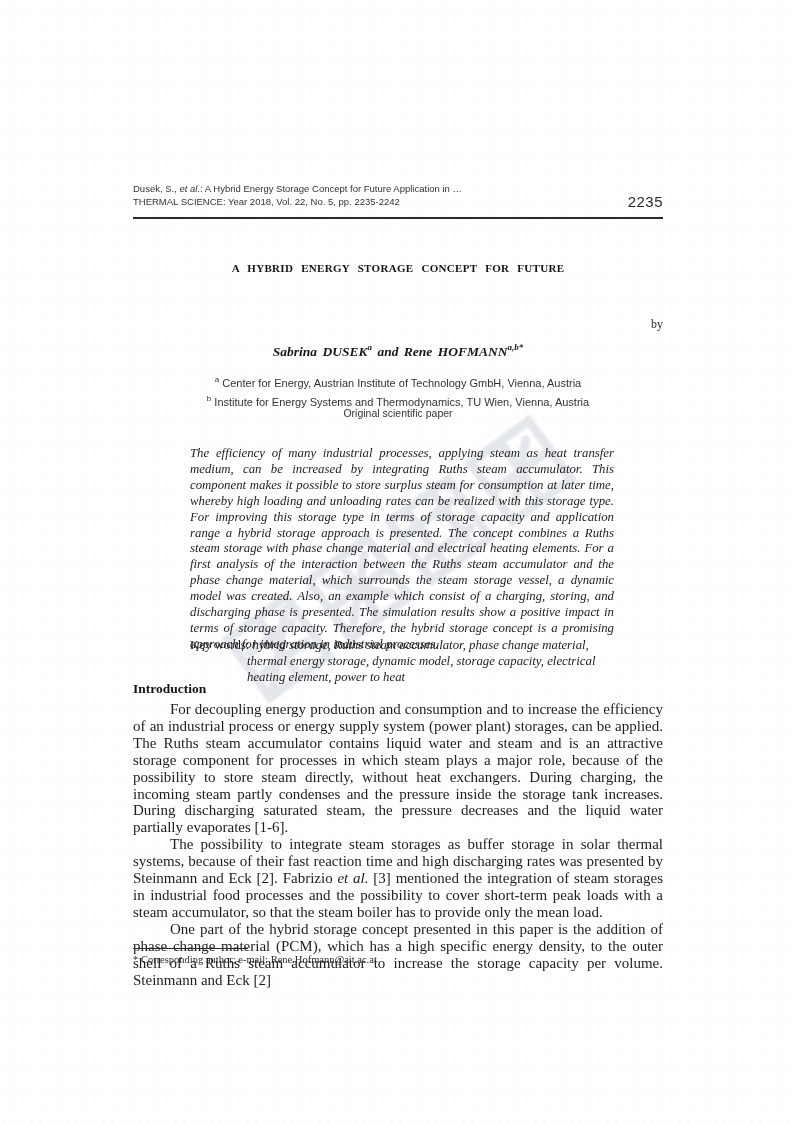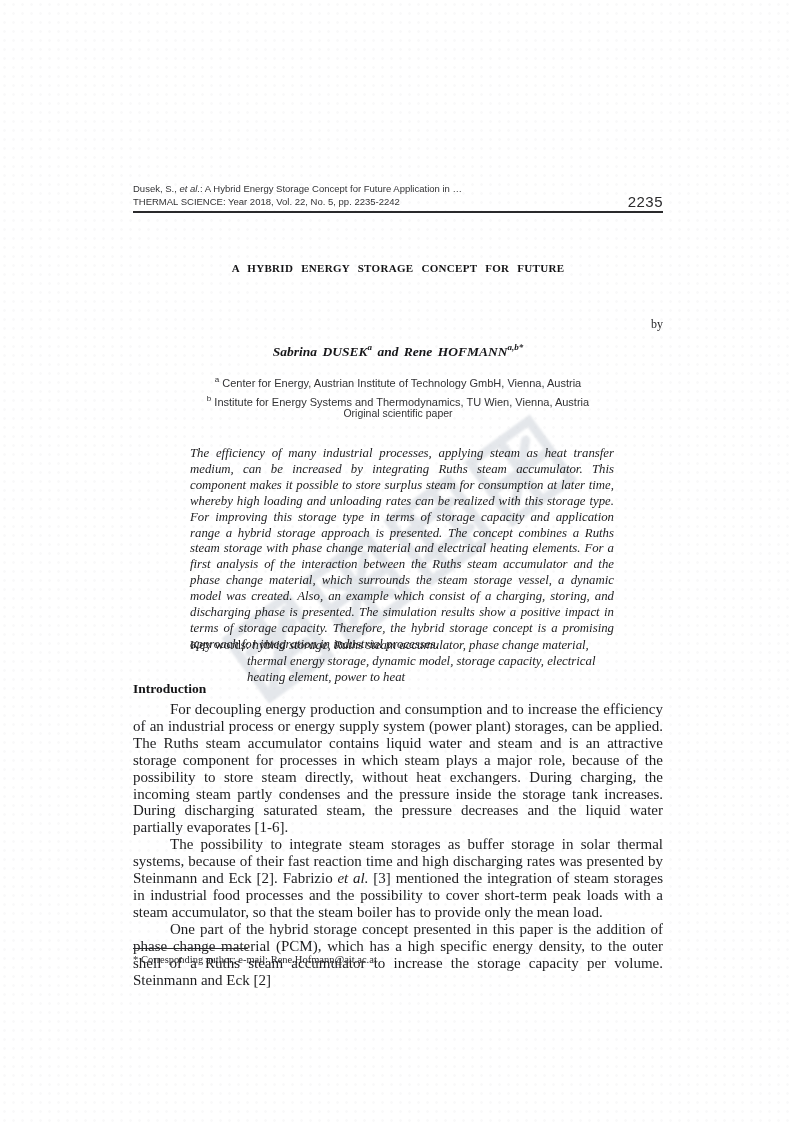--- a/index.html
+++ b/index.html
@@ -18,21 +18,21 @@
     background-image:radial-gradient(rgba(90,90,100,0.035) 1px, transparent 1.6px);
     background-size:9px 9px;
     pointer-events:none;
   }
 
   
   .running-header{
     position:absolute;left:133px;top:183px;width:530px;
     display:flex;justify-content:space-between;align-items:flex-end;
     border-bottom:2px solid #2a2a2c;
-    padding-bottom:3px;
+    padding-bottom:9px;
     font-family:"Liberation Sans", sans-serif;
     font-size:9.5px;line-height:12.5px;color:#333335;
   }
   .running-header .pgnum{
     font-size:15px;color:#2a2a2c;letter-spacing:.5px;
   }
   .etal{font-style:italic;}
 
   
   .fm{position:absolute;left:133px;width:530px;text-align:center;}

